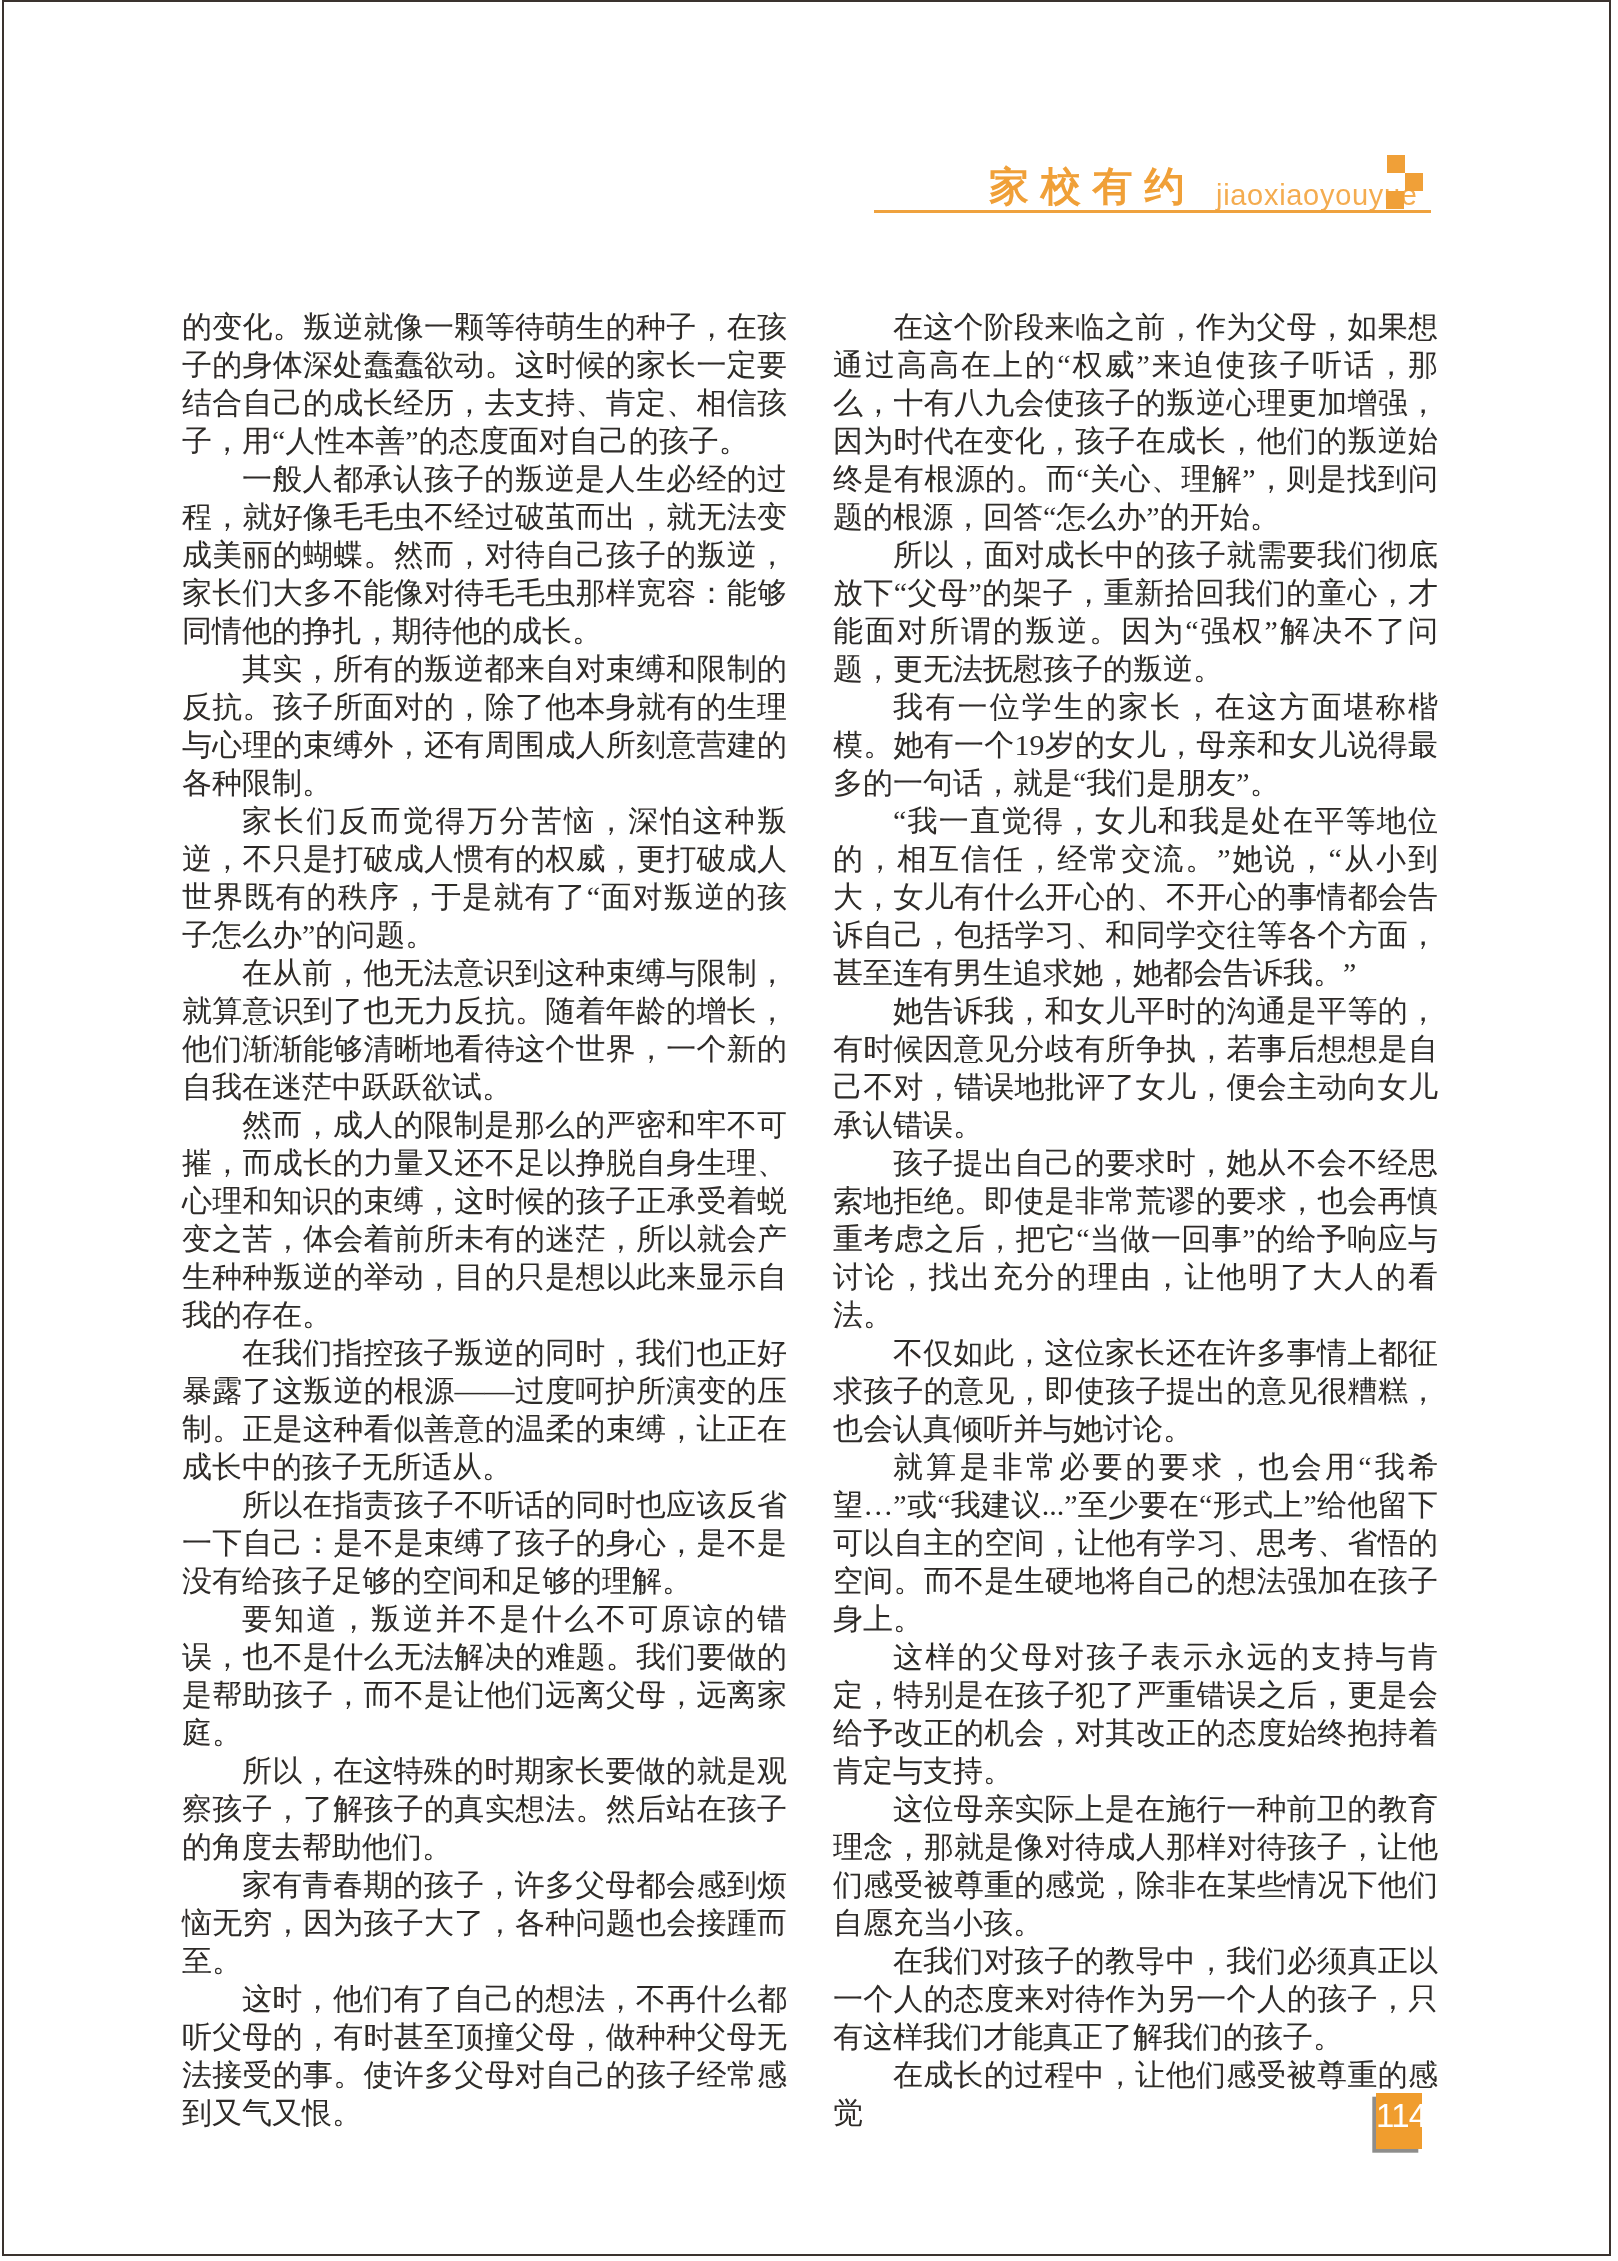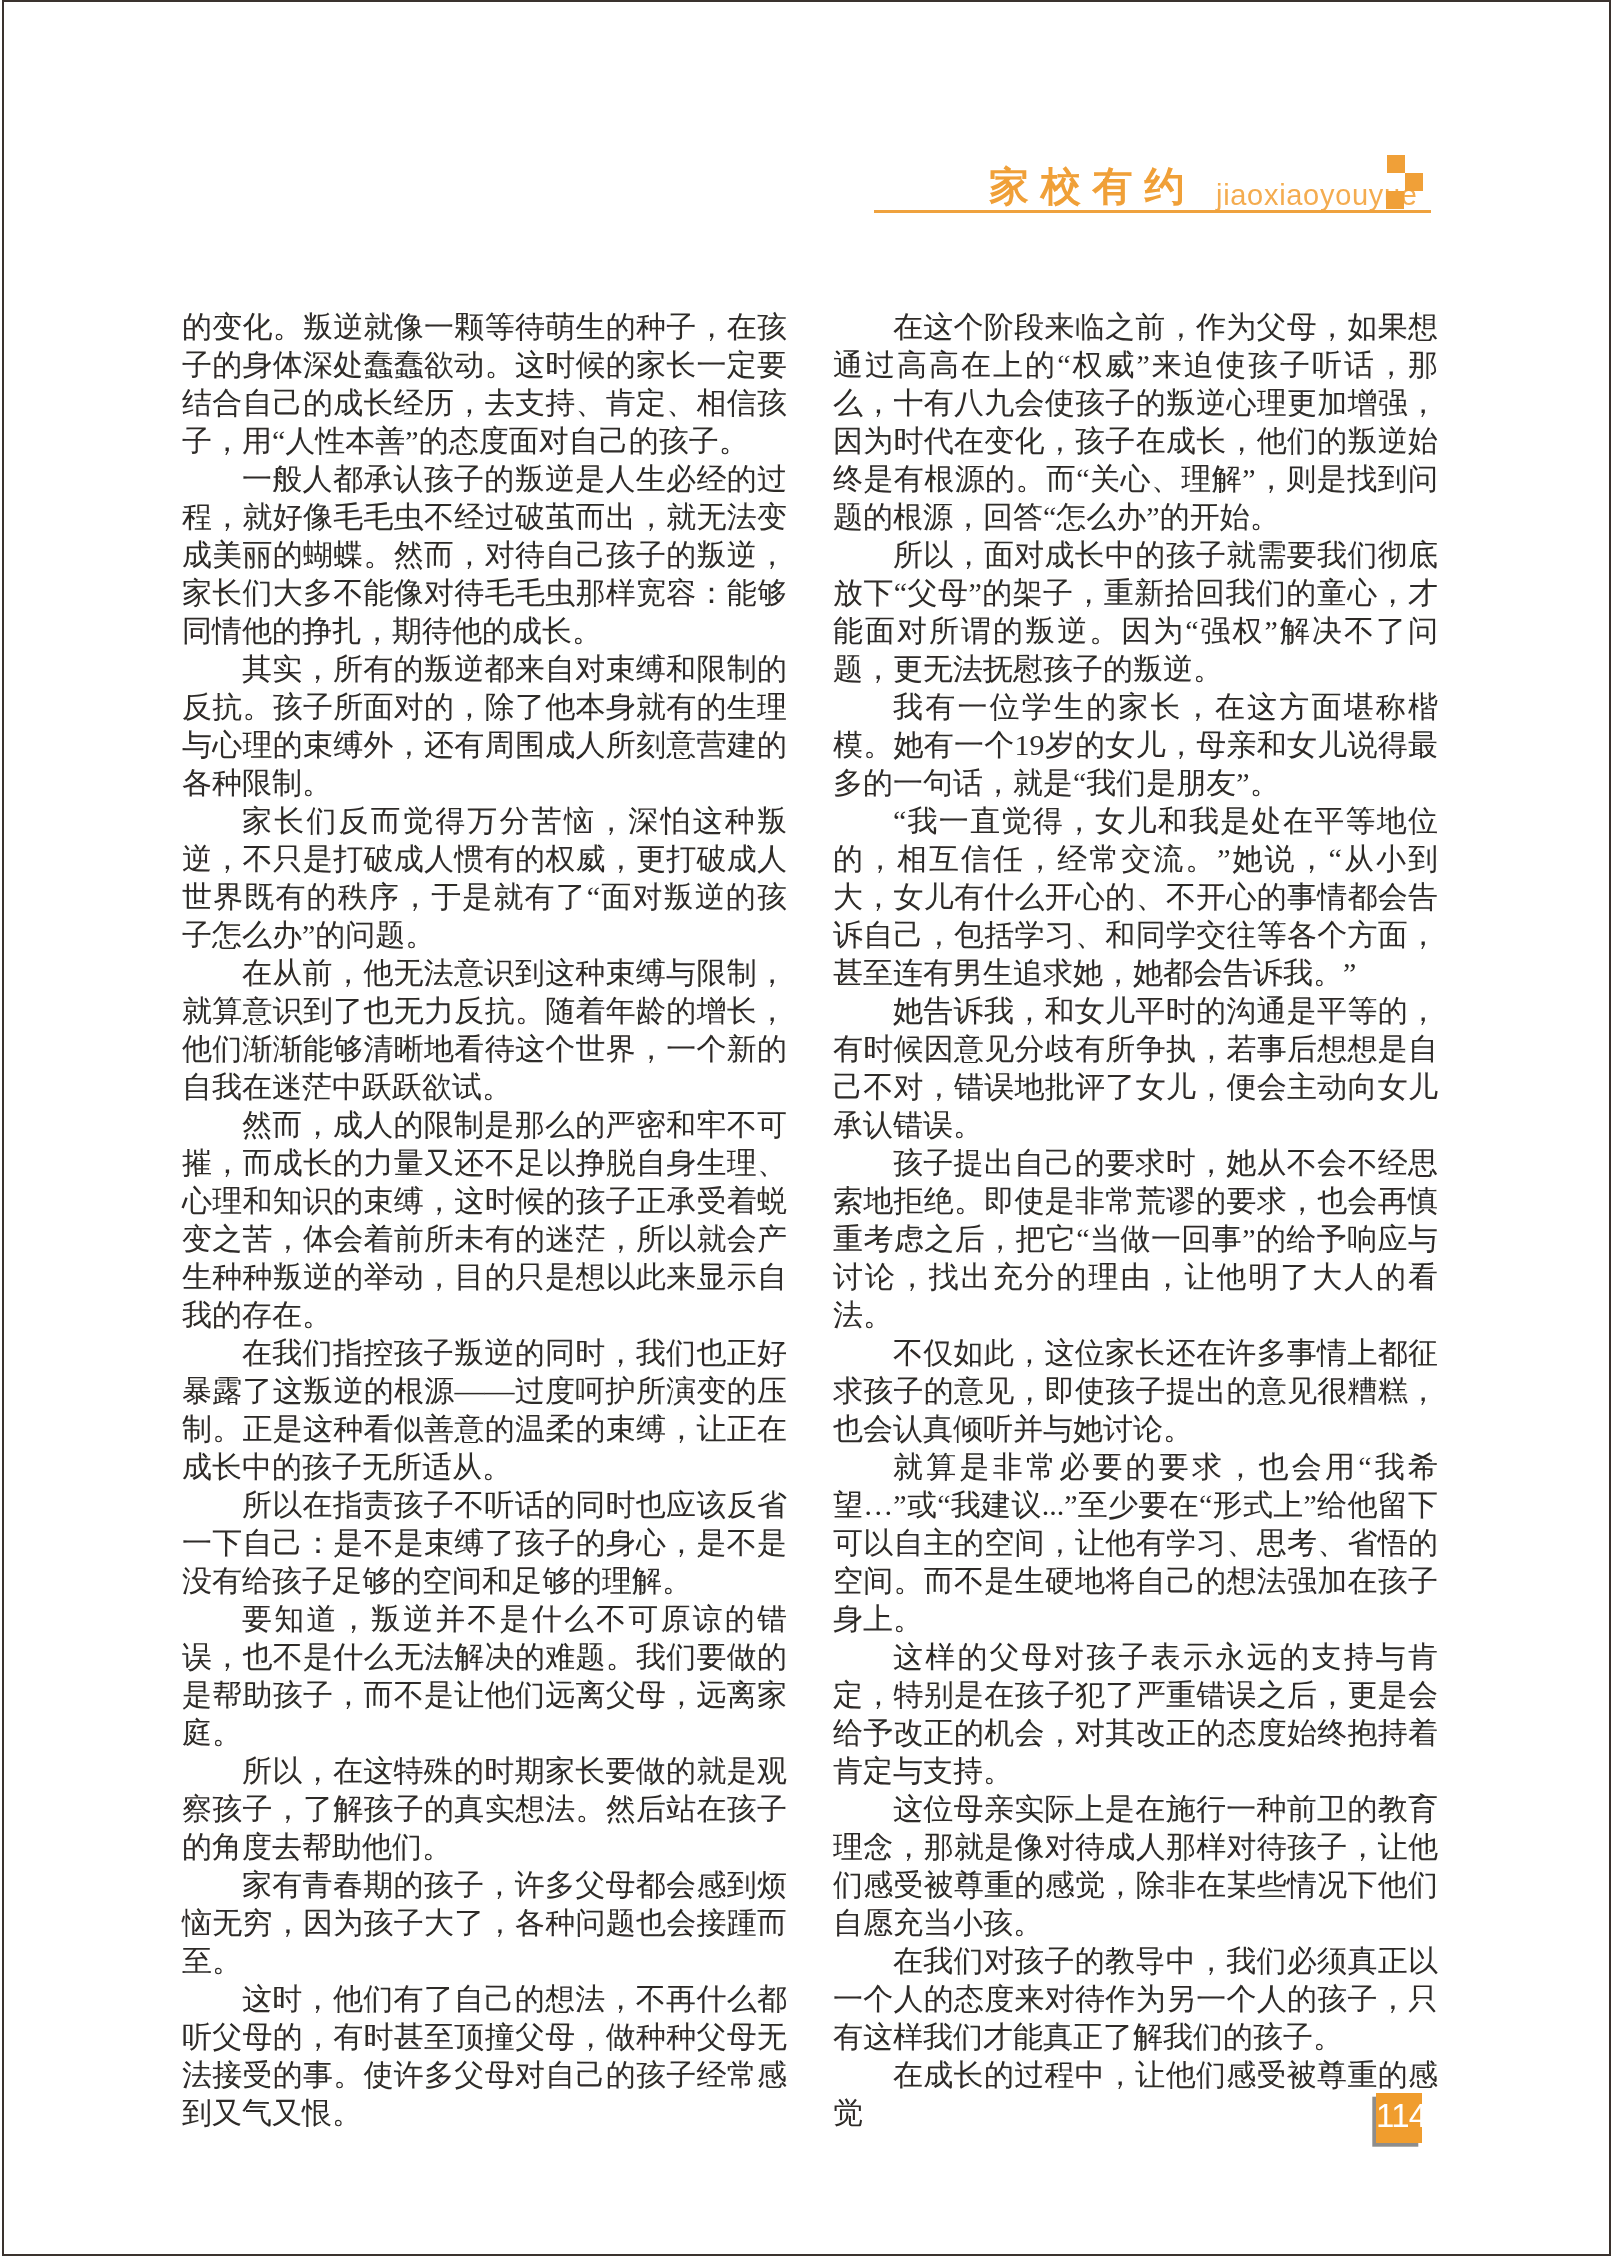--- a/index.html
+++ b/index.html
@@ -64,21 +64,21 @@
     margin-top: 48px;
   }
   .col-left  { left: 182px; }
   .col-right { left: 833px; }
   .para { margin: 0; padding: 0; text-indent: 2em; }
   .para.no-indent { text-indent: 0; }
   
   .pagenum {
     position: absolute;
     left: 1376px; top: 2093px;
-    width: 46px; height: 50px;
+    width: 46px; height: 56px;
     background: #f09d2e;
     box-shadow: -3.7px 3.7px 0 #8e8d8b;
     color: #ffffff;
     font-family: "Liberation Sans", sans-serif;
     font-size: 33px;
     line-height: 46px;
     text-align: center;
     letter-spacing: -0.7px;
   }
 </style>

